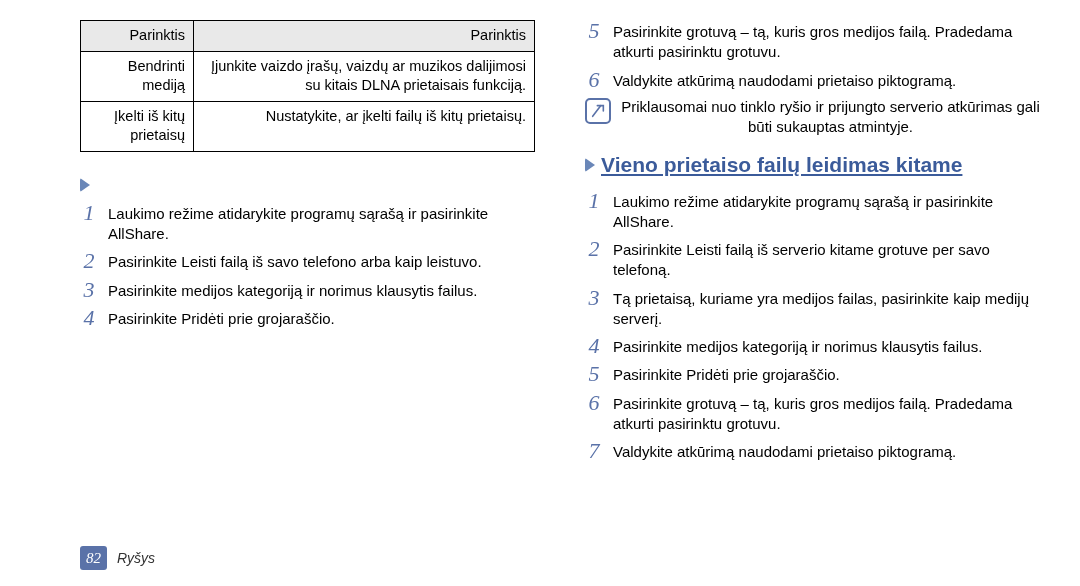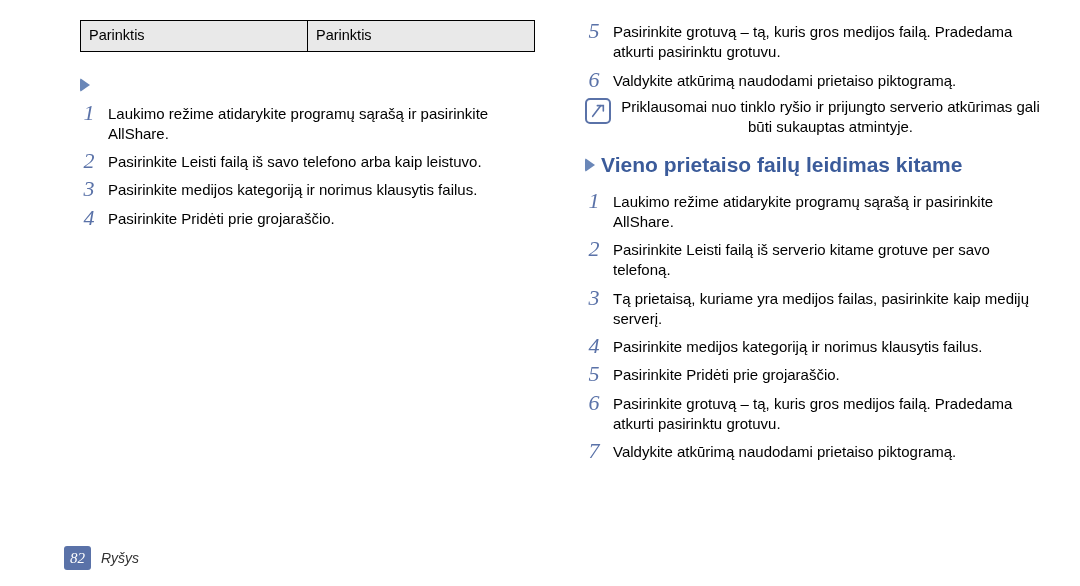--- a/index.html
+++ b/index.html
@@ -23,35 +23,36 @@
     min-width: 0;
   }
   table {
     border-collapse: collapse;
     width: 100%;
     margin-bottom: 26px;
   }
   th, td {
     border: 1px solid #000;
     padding: 5px 8px;
-    text-align: left;
+    text-align: right;
     vertical-align: top;
     font-weight: normal;
     font-size: 14.5px;
     margin-top: 20px;
   }
   thead td { background: #e9e9e9; }
   h2.section {
     font-size: 21px;
     font-weight: bold;
     color: #3b5b9a;
     display: flex;
     align-items: center;
     gap: 6px;
     margin: 8px 0 10px 0;
+    text-decoration: underline;
   }
   h2.section .chev {
     display: inline-block;
     width: 0; height: 0;
     border-top: 7px solid transparent;
     border-bottom: 7px solid transparent;
     border-left: 10px solid #6a87b8;
     border-radius: 2px;
   }
   ol.steps {
@@ -92,21 +93,21 @@
     display: flex;
     align-items: center;
     justify-content: center;
     color: #5a72a8;
     flex-shrink: 0;
     margin-top: 1px;
   }
   .note-icon svg { width: 16px; height: 16px; }
   .footer {
     position: absolute;
-    left: 64px;
+    left: 80px;
     bottom: 16px;
     font-size: 14px;
     text-align: center;
   }
   .pagenum {
     display: inline-block;
     background: #5a72a8;
     color: #fff;
     padding: 2px 6px;
     border-radius: 3px;
@@ -124,20 +125,28 @@
 
   <div class="col">
     <table>
       <thead>
         <tr>
           <td>Parinktis</td>
           <td>Parinktis</td>
         </tr>
       </thead>
       <tbody>
+        <tr>
+          <td>Bendrinti mediją</td>
+          <td>Įjunkite vaizdo įrašų, vaizdų ar muzikos dalijimosi su kitais DLNA prietaisais funkciją.</td>
+        </tr>
+        <tr>
+          <td>Įkelti iš kitų prietaisų</td>
+          <td>Nustatykite, ar įkelti failų iš kitų prietaisų.</td>
+        </tr>
       </tbody>
     </table>
 
     <h2 class="section">
       <span class="chev"></span>
     </h2>
 
     <ol class="steps">
       <li>
           <span class="stepnum">1</span>

